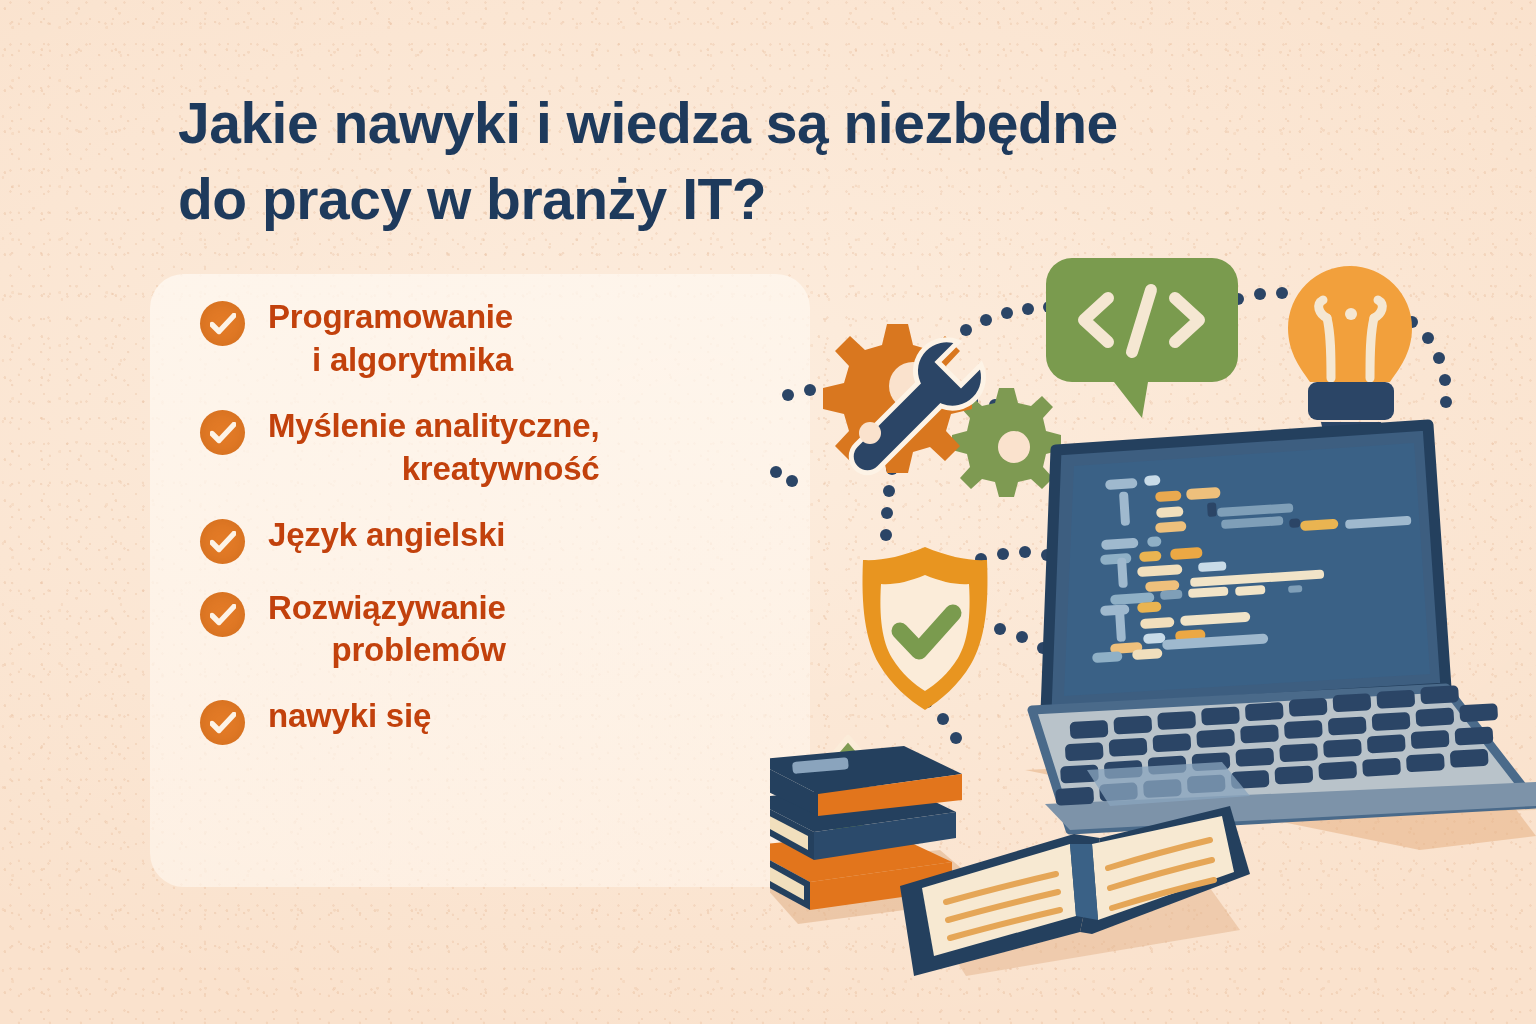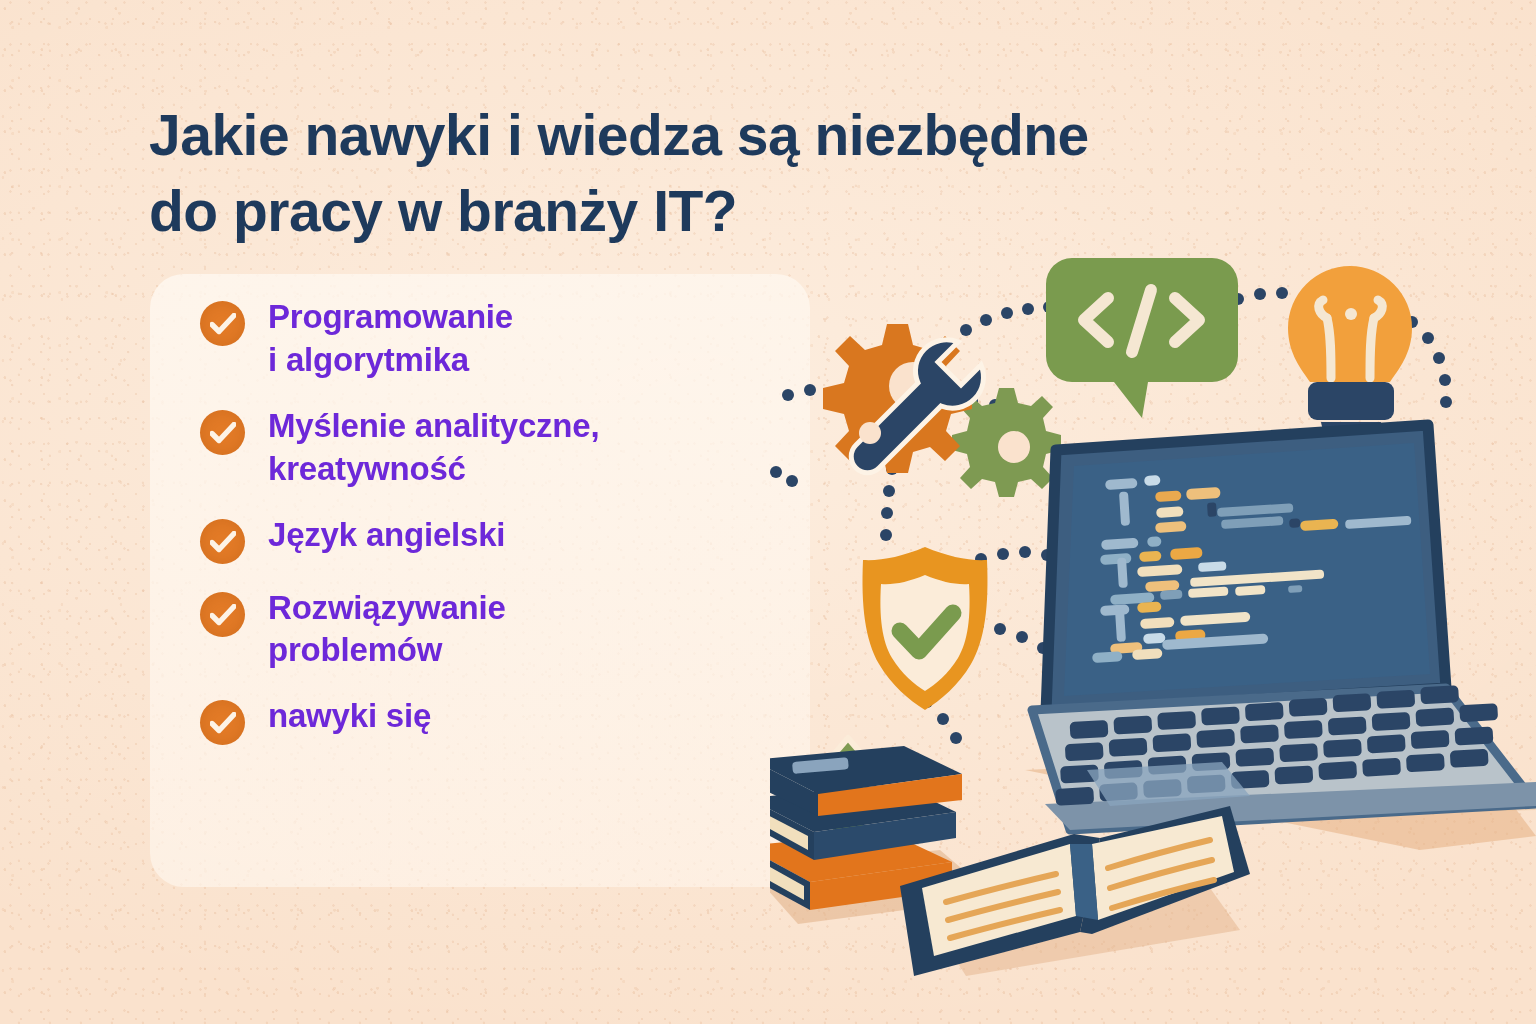--- a/index.html
+++ b/index.html
@@ -24,48 +24,47 @@
       radial-gradient(circle at 55% 12%, rgba(204,132,84,.28) 0 1px, transparent 1.5px);
     background-size:37px 41px,29px 33px,43px 39px,31px 27px,47px 53px,23px 25px,59px 61px,19px 21px;
   }
   #vignette{
     position:absolute;inset:0;z-index:2;pointer-events:none;
     background:radial-gradient(120% 100% at 45% 40%, rgba(255,246,236,.55) 0%, rgba(250,226,205,0) 62%);
   }
 
   
   #title{
-    position:absolute;left:149px;top:86px;width:1180px;z-index:6;
+    position:absolute;left:178px;top:86px;width:1180px;z-index:6;
     color:#1e3a5c;
     font-size:57px;font-weight:bold;line-height:1.33;
     letter-spacing:-.5px;
-    margin-top:12px;
   }
   #title .ln{display:block;white-space:nowrap;}
 
   
   #card{
     position:absolute;left:150px;top:274px;width:660px;height:613px;z-index:4;
     background:linear-gradient(160deg,rgba(255,248,240,.82),rgba(255,245,235,.62));
     border-radius:34px;
   }
   #list{position:absolute;left:200px;top:295px;width:600px;z-index:6;}
   .li{display:flex;align-items:flex-start;margin-bottom:22px;}
   .li:last-child{margin-bottom:0;}
   .chk{
     flex:0 0 auto;width:45px;height:45px;border-radius:50%;
     background:#e27a26;margin-right:23px;margin-top:6px;position:relative;
     box-shadow:inset 0 0 14px rgba(150,70,10,.22);
   }
   .chk svg{position:absolute;left:10px;top:12px;}
   .litxt{
-    color:#6d28d9;font-size:33px;font-weight:bold;line-height:1.30;
+    color:#c2410c;font-size:33px;font-weight:bold;line-height:1.30;
     letter-spacing:-.2px;padding-top:1px;
   }
-  .litxt .l2{display:block;}
+  .litxt .l2{display:block;text-align:right;}
 
   
   #art{position:absolute;left:770px;top:210px;width:766px;height:814px;z-index:5;}
   #art svg{display:block;}
 </style>
 </head>
 <body>
 
 <div id="title">
   <span class="ln">Jakie nawyki i wiedza są niezbędne</span>

